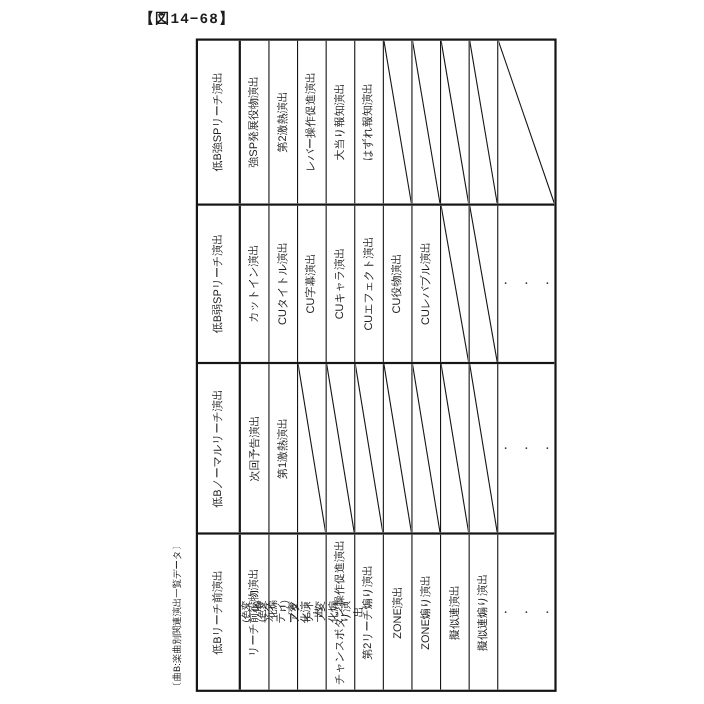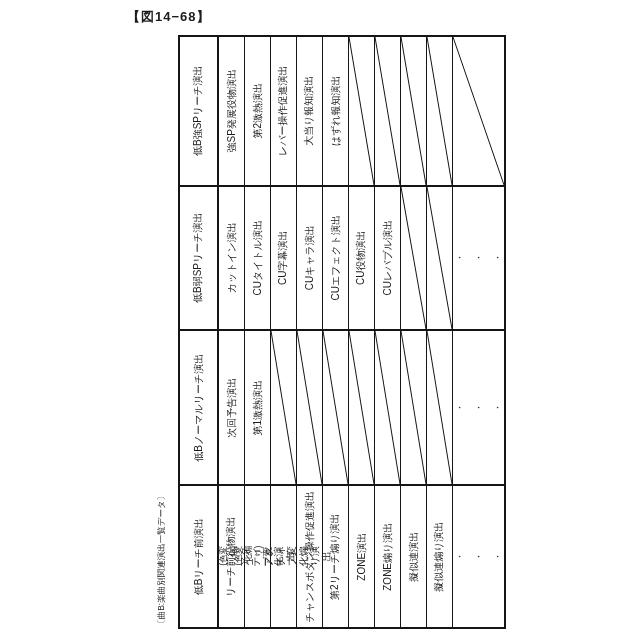--- a/index.html
+++ b/index.html
@@ -1,21 +1,21 @@
 <!DOCTYPE html>
 <html><head>
 <meta charset="utf-8">
 <style>
   html,body{margin:0;padding:0;}
   body{
     width:640px;height:640px;background:#ffffff;position:relative;overflow:hidden;
     font-family:"Liberation Sans",sans-serif;color:#1c1c1c;
   }
   .fig-label{
-    position:absolute;left:127px;top:8px;font-size:13px;font-weight:600;letter-spacing:1px;
+    position:absolute;left:127px;top:8px;font-size:13px;font-weight:600;letter-spacing:1px;font-family:Liberation Mono, monospace;
   }
   
   .caption-wrap{
     position:absolute;left:148px;top:487px;width:28px;height:145px;
     display:flex;align-items:center;justify-content:center;
   }
   .caption-wrap .vtext{font-size:8.5px;}
   
   .rtable{
     position:absolute;left:178px;top:35px;width:328px;height:594px;

